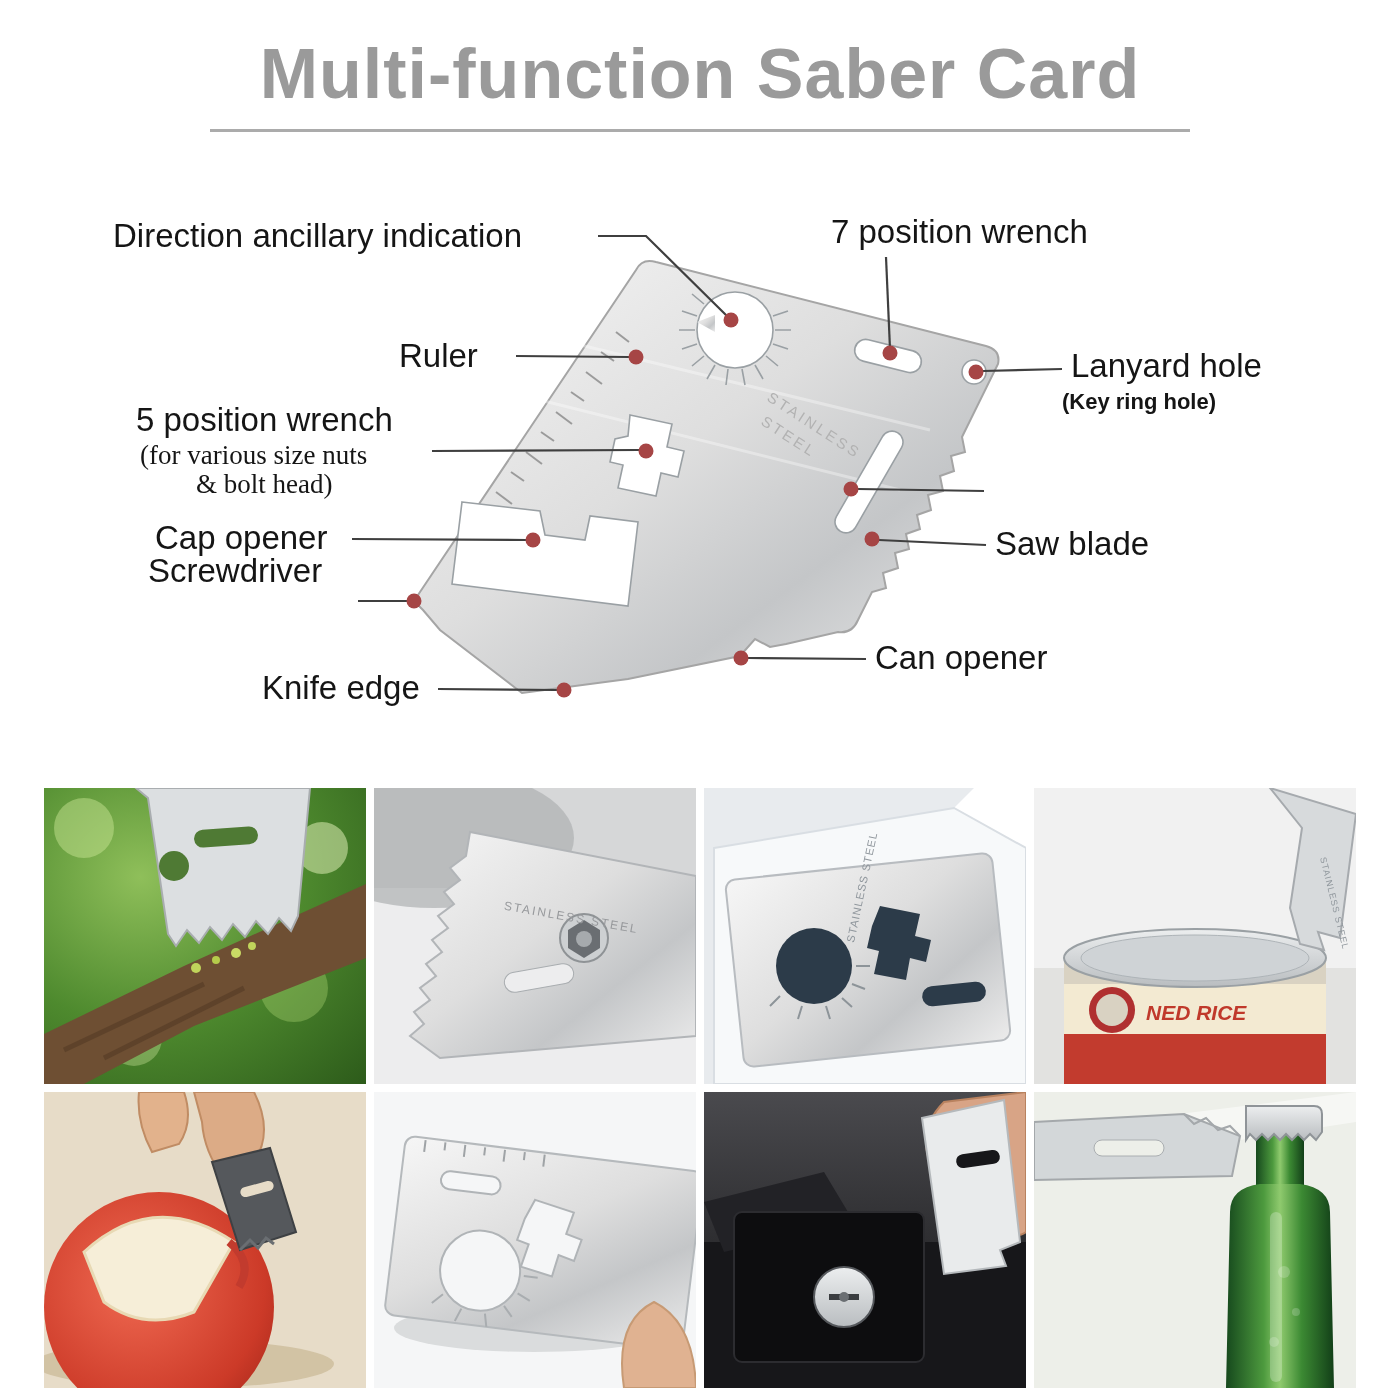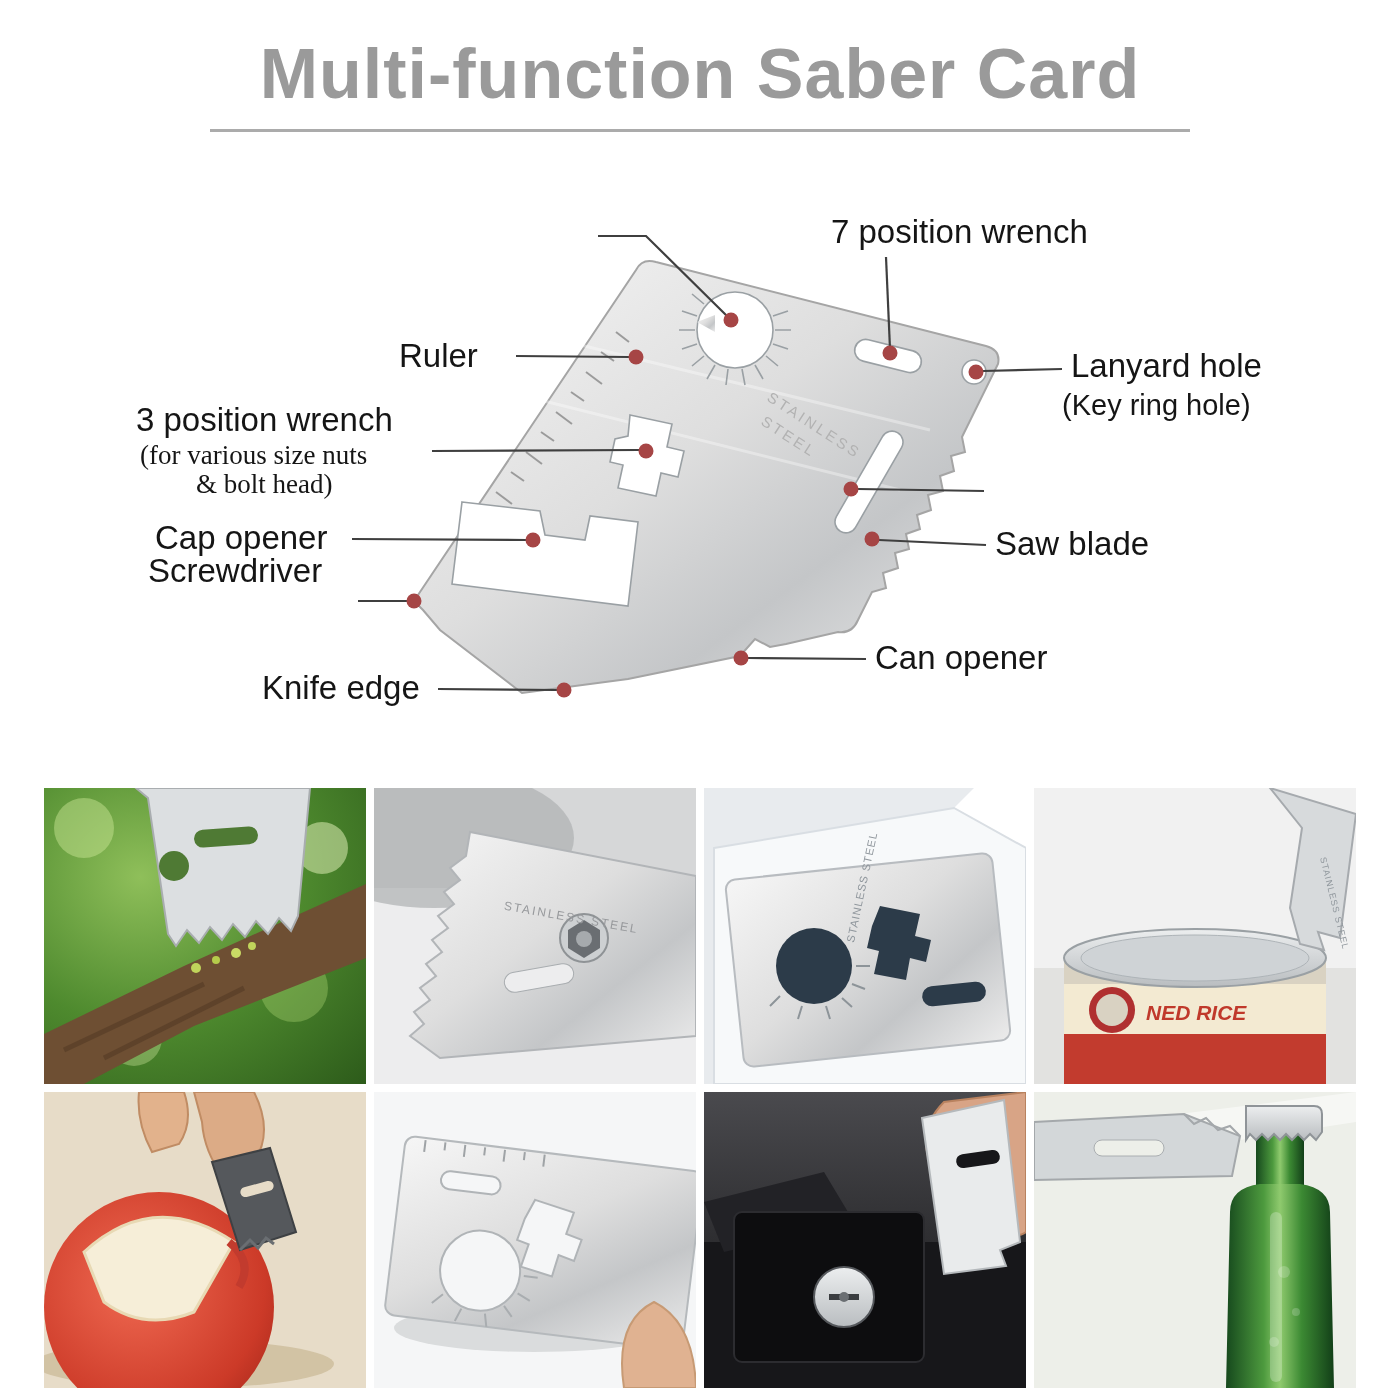--- a/index.html
+++ b/index.html
@@ -2,21 +2,21 @@
 <html><head>
 <meta charset="utf-8">
 <style>
   html,body{margin:0;padding:0;background:#ffffff;}
   .page{position:relative;width:1400px;height:1400px;background:#ffffff;overflow:hidden;
         font-family:"Liberation Sans", sans-serif;}
   .title{position:absolute;top:34px;left:0;width:100%;text-align:center;
          font-size:70px;font-weight:bold;color:#9a9a9a;letter-spacing:1px;}
   .title-underline{position:absolute;top:129px;left:210px;width:980px;height:3px;background:#ababab;}
   .callout{position:absolute;font-size:33px;color:#151515;white-space:nowrap;}
-  .callout.s29{font-size:29px;}
+  .callout.s29{font-size:22px;font-weight:bold;}
   .callout.s27{font-size:27px;font-family:Liberation Serif, serif;}
   #diagram-svg{position:absolute;top:150px;left:0;}
   .photo-grid{position:absolute;top:788px;left:44px;width:1312px;
               display:grid;grid-template-columns:repeat(4,1fr);gap:8px;}
   .photo{height:296px;overflow:hidden;background:#dddddd;}
   .photo svg{width:100%;height:100%;display:block;}
   text.engrave{font-family:"Liberation Sans", sans-serif;}
 </style>
 </head>
 <body>
@@ -105,25 +105,26 @@
       <circle cx="646" cy="451" r="7.5"></circle>
       <circle cx="851" cy="489" r="7.5"></circle>
       <circle cx="533" cy="540" r="7.5"></circle>
       <circle cx="872" cy="539" r="7.5"></circle>
       <circle cx="414" cy="601" r="7.5"></circle>
       <circle cx="741" cy="658" r="7.5"></circle>
       <circle cx="564" cy="690" r="7.5"></circle>
     </g>
   </svg>
 
+  <div class="callout" style="left:113px;top:217px">Direction ancillary indication</div>
   <div class="callout" style="left:831px;top:213px">7 position wrench</div>
   <div class="callout" style="left:399px;top:337px">Ruler</div>
   <div class="callout" style="left:1071px;top:347px">Lanyard hole</div>
   <div class="callout s29" style="left:1062px;top:389px">(Key ring hole)</div>
-  <div class="callout" style="left:136px;top:401px">3 position wrench</div>
+  <div class="callout" style="left:136px;top:401px">5 position wrench</div>
   <div class="callout s27" style="left:140px;top:440px">(for various size nuts</div>
   <div class="callout s27" style="left:196px;top:469px">&amp; bolt head)</div>
   <div class="callout" style="left:155px;top:519px">Cap opener</div>
   <div class="callout" style="left:995px;top:525px">Saw blade</div>
   <div class="callout" style="left:148px;top:552px">Screwdriver</div>
   <div class="callout" style="left:875px;top:639px">Can opener</div>
   <div class="callout" style="left:262px;top:669px">Knife edge</div>
 
   <div class="photo-grid">
 

